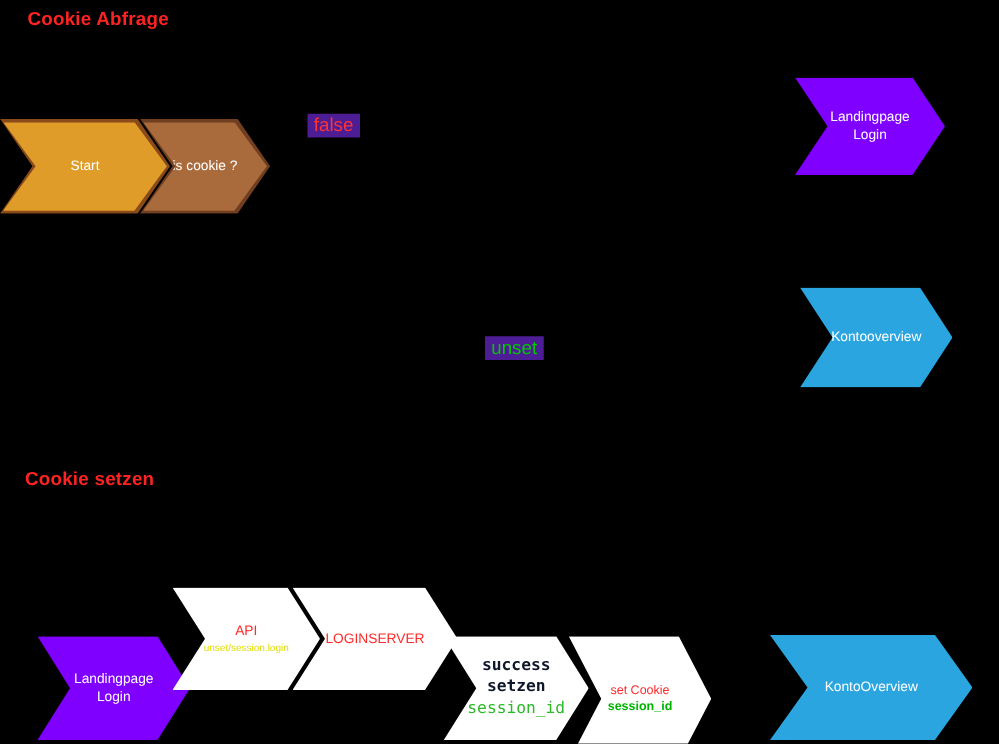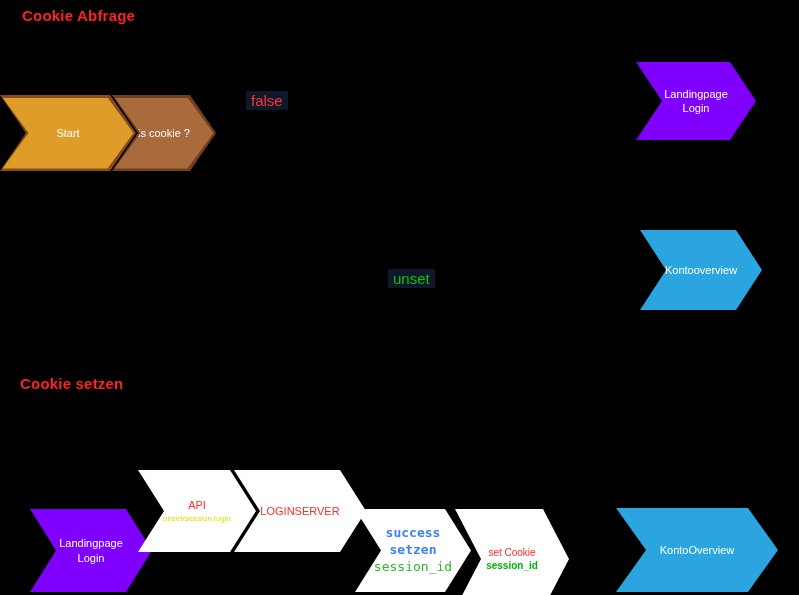--- a/index.html
+++ b/index.html
@@ -41,33 +41,33 @@
       display: flex;
       flex-direction: column;
       align-items: center;
       justify-content: center;
       line-height: 1.3;
     }
     .lbl-white { color: #ffffff; font-size: 11px; }
     .lbl-red   { color: #ff2a2a; font-size: 11px; }
     .badge {
       position: absolute;
-      background: #0f172a;
+      background: #4c1d95;
       padding: 1px 5px;
       font-size: 15px;
     }
     .badge-false { color: #ff3333; }
     .badge-true  { color: #00c800; }
     .api-sub {
       color: #dede00;
       font-size: 8px;
       margin-top: 2px;
     }
     .mono-dark-red {
-      color: #3b82f6;
+      color: #0f172a;
       font-family: "DejaVu Sans Mono", monospace;
       font-size: 13px;
       font-weight: bold;
     }
     .mono-green {
       color: #2eb82e;
       font-family: "DejaVu Sans Mono", monospace;
       font-size: 13px;
     }
     .setcookie-main { color: #ff2a2a; font-size: 10px; }

